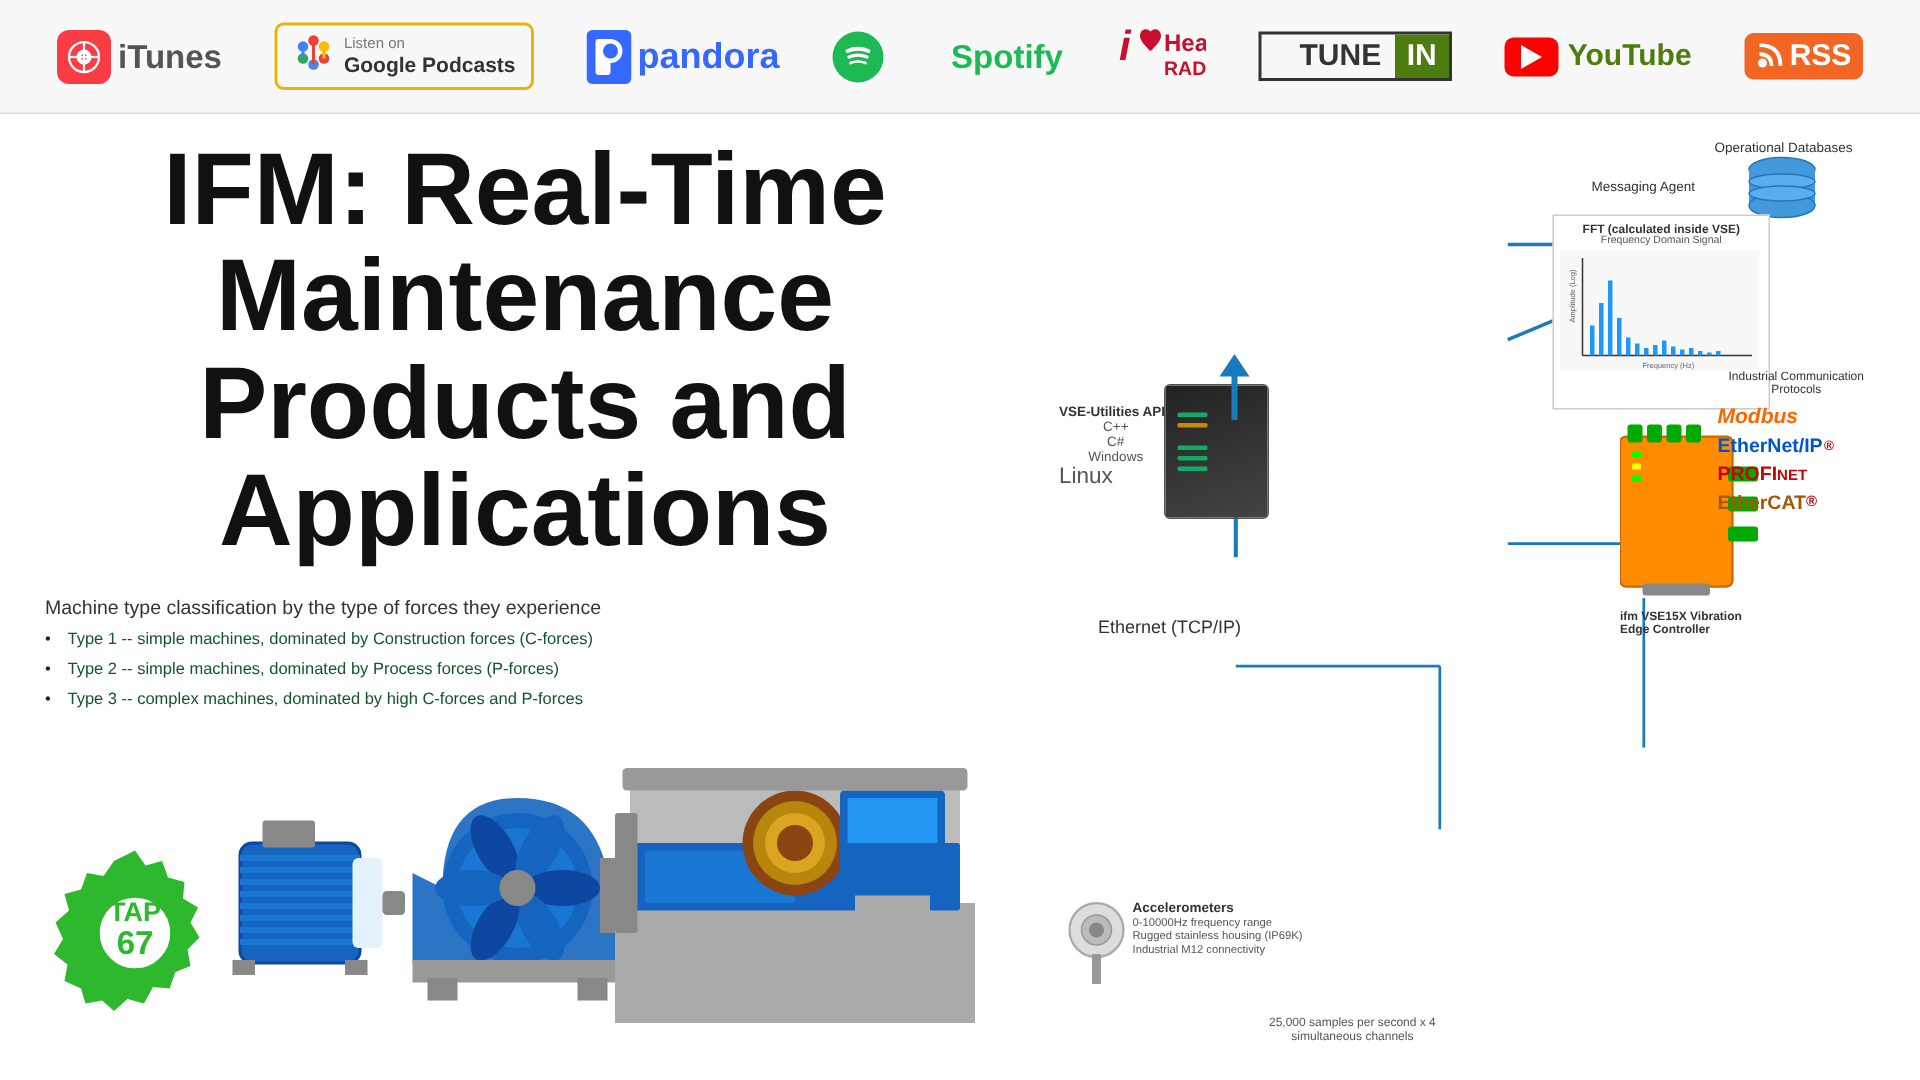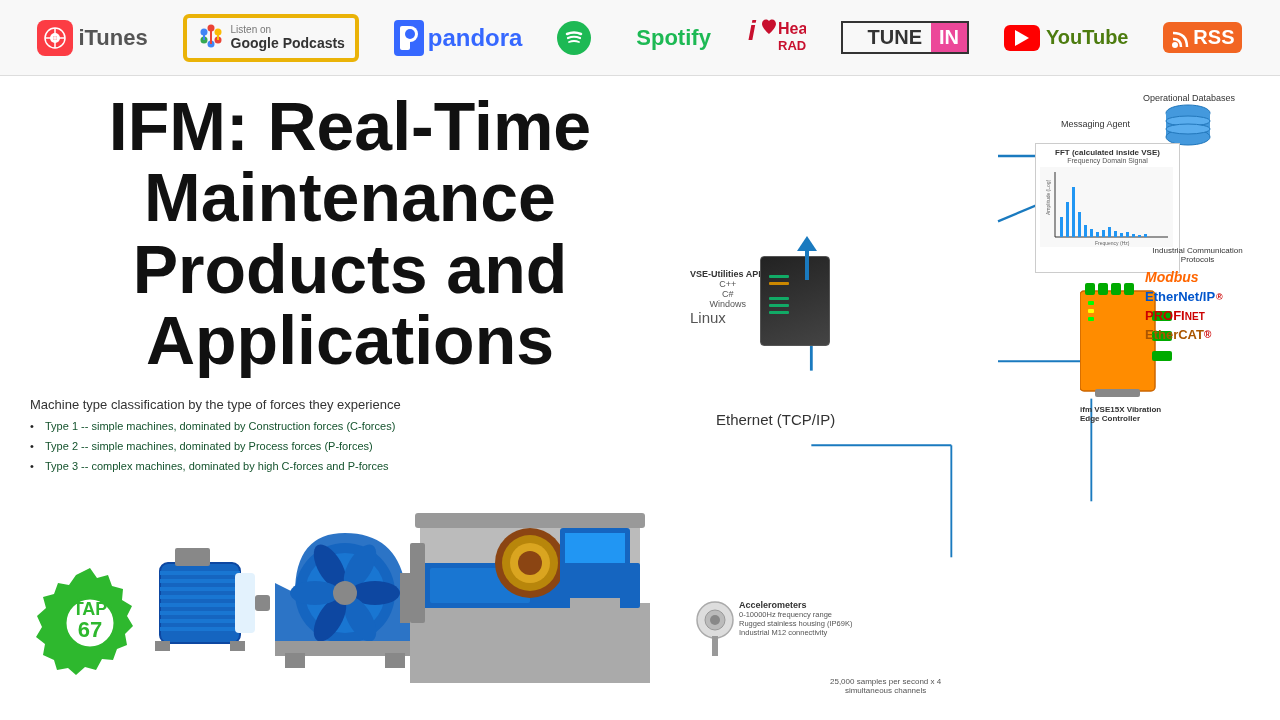--- a/index.html
+++ b/index.html
@@ -41,21 +41,21 @@
       height: 36px;
     }
     .itunes-text {
       font-size: 22px;
       font-weight: 600;
       color: #555;
     }
 
     
     .google-podcasts-box {
-      border: 4px solid #eab308;
+      border: 2px solid #eab308;
       border-radius: 6px;
       padding: 4px 10px;
       display: flex;
       align-items: center;
       gap: 6px;
     }
 
     
     .spotify-logo {
       display: flex;
@@ -70,21 +70,21 @@
     }
 
     
     .tunein-logo {
       display: flex;
       align-items: center;
       border: 2px solid #333;
       padding-left: 20px;
     }
     .tunein-tune { font-size: 20px; font-weight: 700; color: #333; padding: 3px 5px; }
-    .tunein-in-box { background: #ec4899; padding: 3px 8px; }
+    .tunein-in-box { background: #4d7c0f; padding: 3px 8px; }
     .tunein-in { font-size: 20px; font-weight: 700; color: #fff; }
 
     
     .youtube-logo {
       display: flex;
       align-items: center;
       gap: 6px;
     }
     .youtube-icon-box {
       background: #FF0000;
@@ -93,21 +93,21 @@
       display: flex; align-items: center; justify-content: center;
     }
     .youtube-play { width: 0; height: 0; border-top: 8px solid transparent; border-bottom: 8px solid transparent; border-left: 14px solid white; }
 
     
     .rss-logo {
       background: #F26522;
       border-radius: 6px;
       padding: 4px 8px;
       display: flex;
-      align-items: flex-end;
+      align-items: flex-start;
       gap: 2px;
     }
 
     
     .main-content {
       padding: 15px 30px 10px 30px;
       display: flex;
       gap: 20px;
       height: calc(720px - 76px);
     }
@@ -156,20 +156,21 @@
       gap: 10px;
       margin-top: 10px;
       position: relative;
     }
 
     
     .right-panel {
       flex: 1;
       position: relative;
       font-size: 10px;
+      margin-left: 16px;
     }
 
     
     .diagram {
       width: 100%;
       height: 100%;
       position: relative;
     }
 
     
@@ -504,21 +505,21 @@
 
           <rect x="72" y="30" width="20" height="10" rx="2" fill="#00aa00"></rect>
           <rect x="72" y="50" width="20" height="10" rx="2" fill="#00aa00"></rect>
           <rect x="72" y="70" width="20" height="10" rx="2" fill="#00aa00"></rect>
 
           <rect x="15" y="108" width="45" height="8" rx="2" fill="#888"></rect>
         </svg>
         <div style="font-size:8px;font-weight:bold;color:#333;margin-top:2px;max-width:90px;">ifm VSE15X Vibration Edge Controller</div>
       </div>
 
-      <div style="position:absolute;top:320px;left:10px;font-size:15px;color:#333;padding-left:16px;">
+      <div style="position:absolute;top:320px;left:10px;font-size:12px;color:#333;padding-left:16px;">
         <span>Ethernet (TCP/IP)</span>
       </div>
 
       <div style="position:absolute;top:155px;right:0px;width:105px;">
         <div style="font-size:8px;color:#333;text-align:center;font-weight:500;margin-bottom:5px;">Industrial Communication Protocols</div>
         <div style="font-size:14px;font-weight:800;color:#ff6600;font-style:italic;margin-bottom:4px;">Modbus</div>
         <div style="font-size:13px;font-weight:700;color:#0055cc;margin-bottom:4px;display:flex;align-items:center;">
           <span>EtherNet/IP</span>
           <span style="font-size:9px;color:#cc0000;margin-left:1px;">®</span>
         </div>

